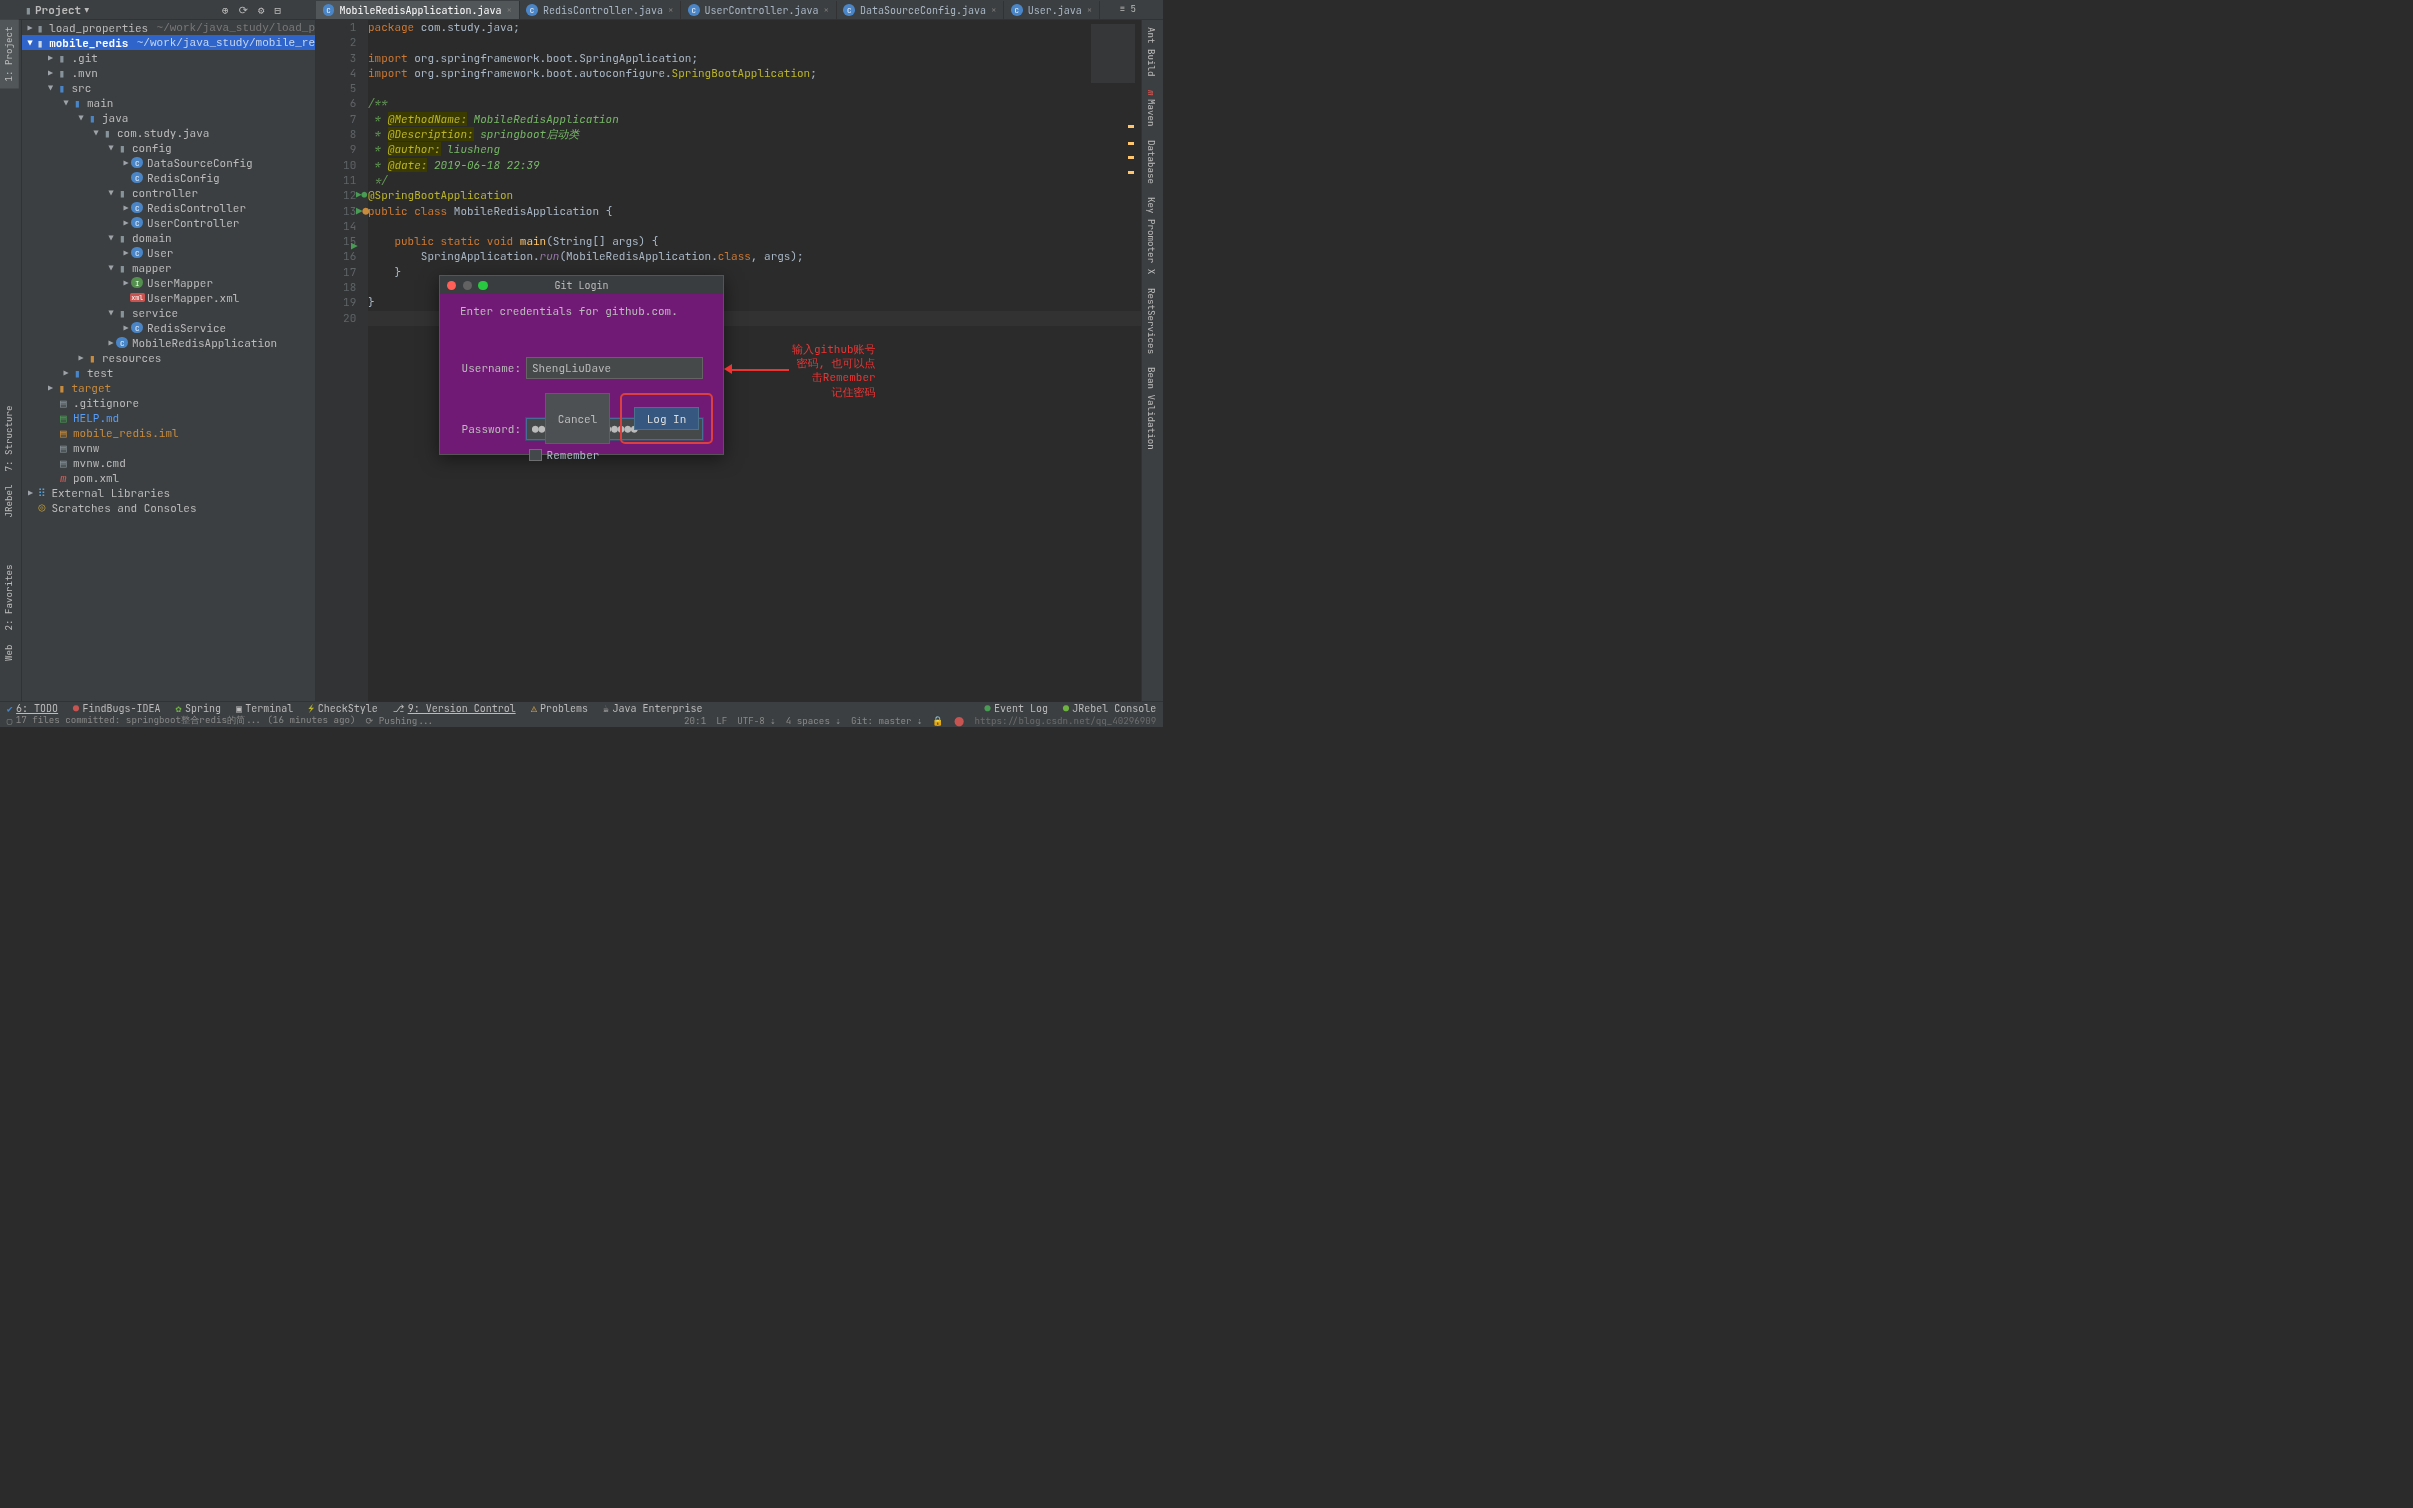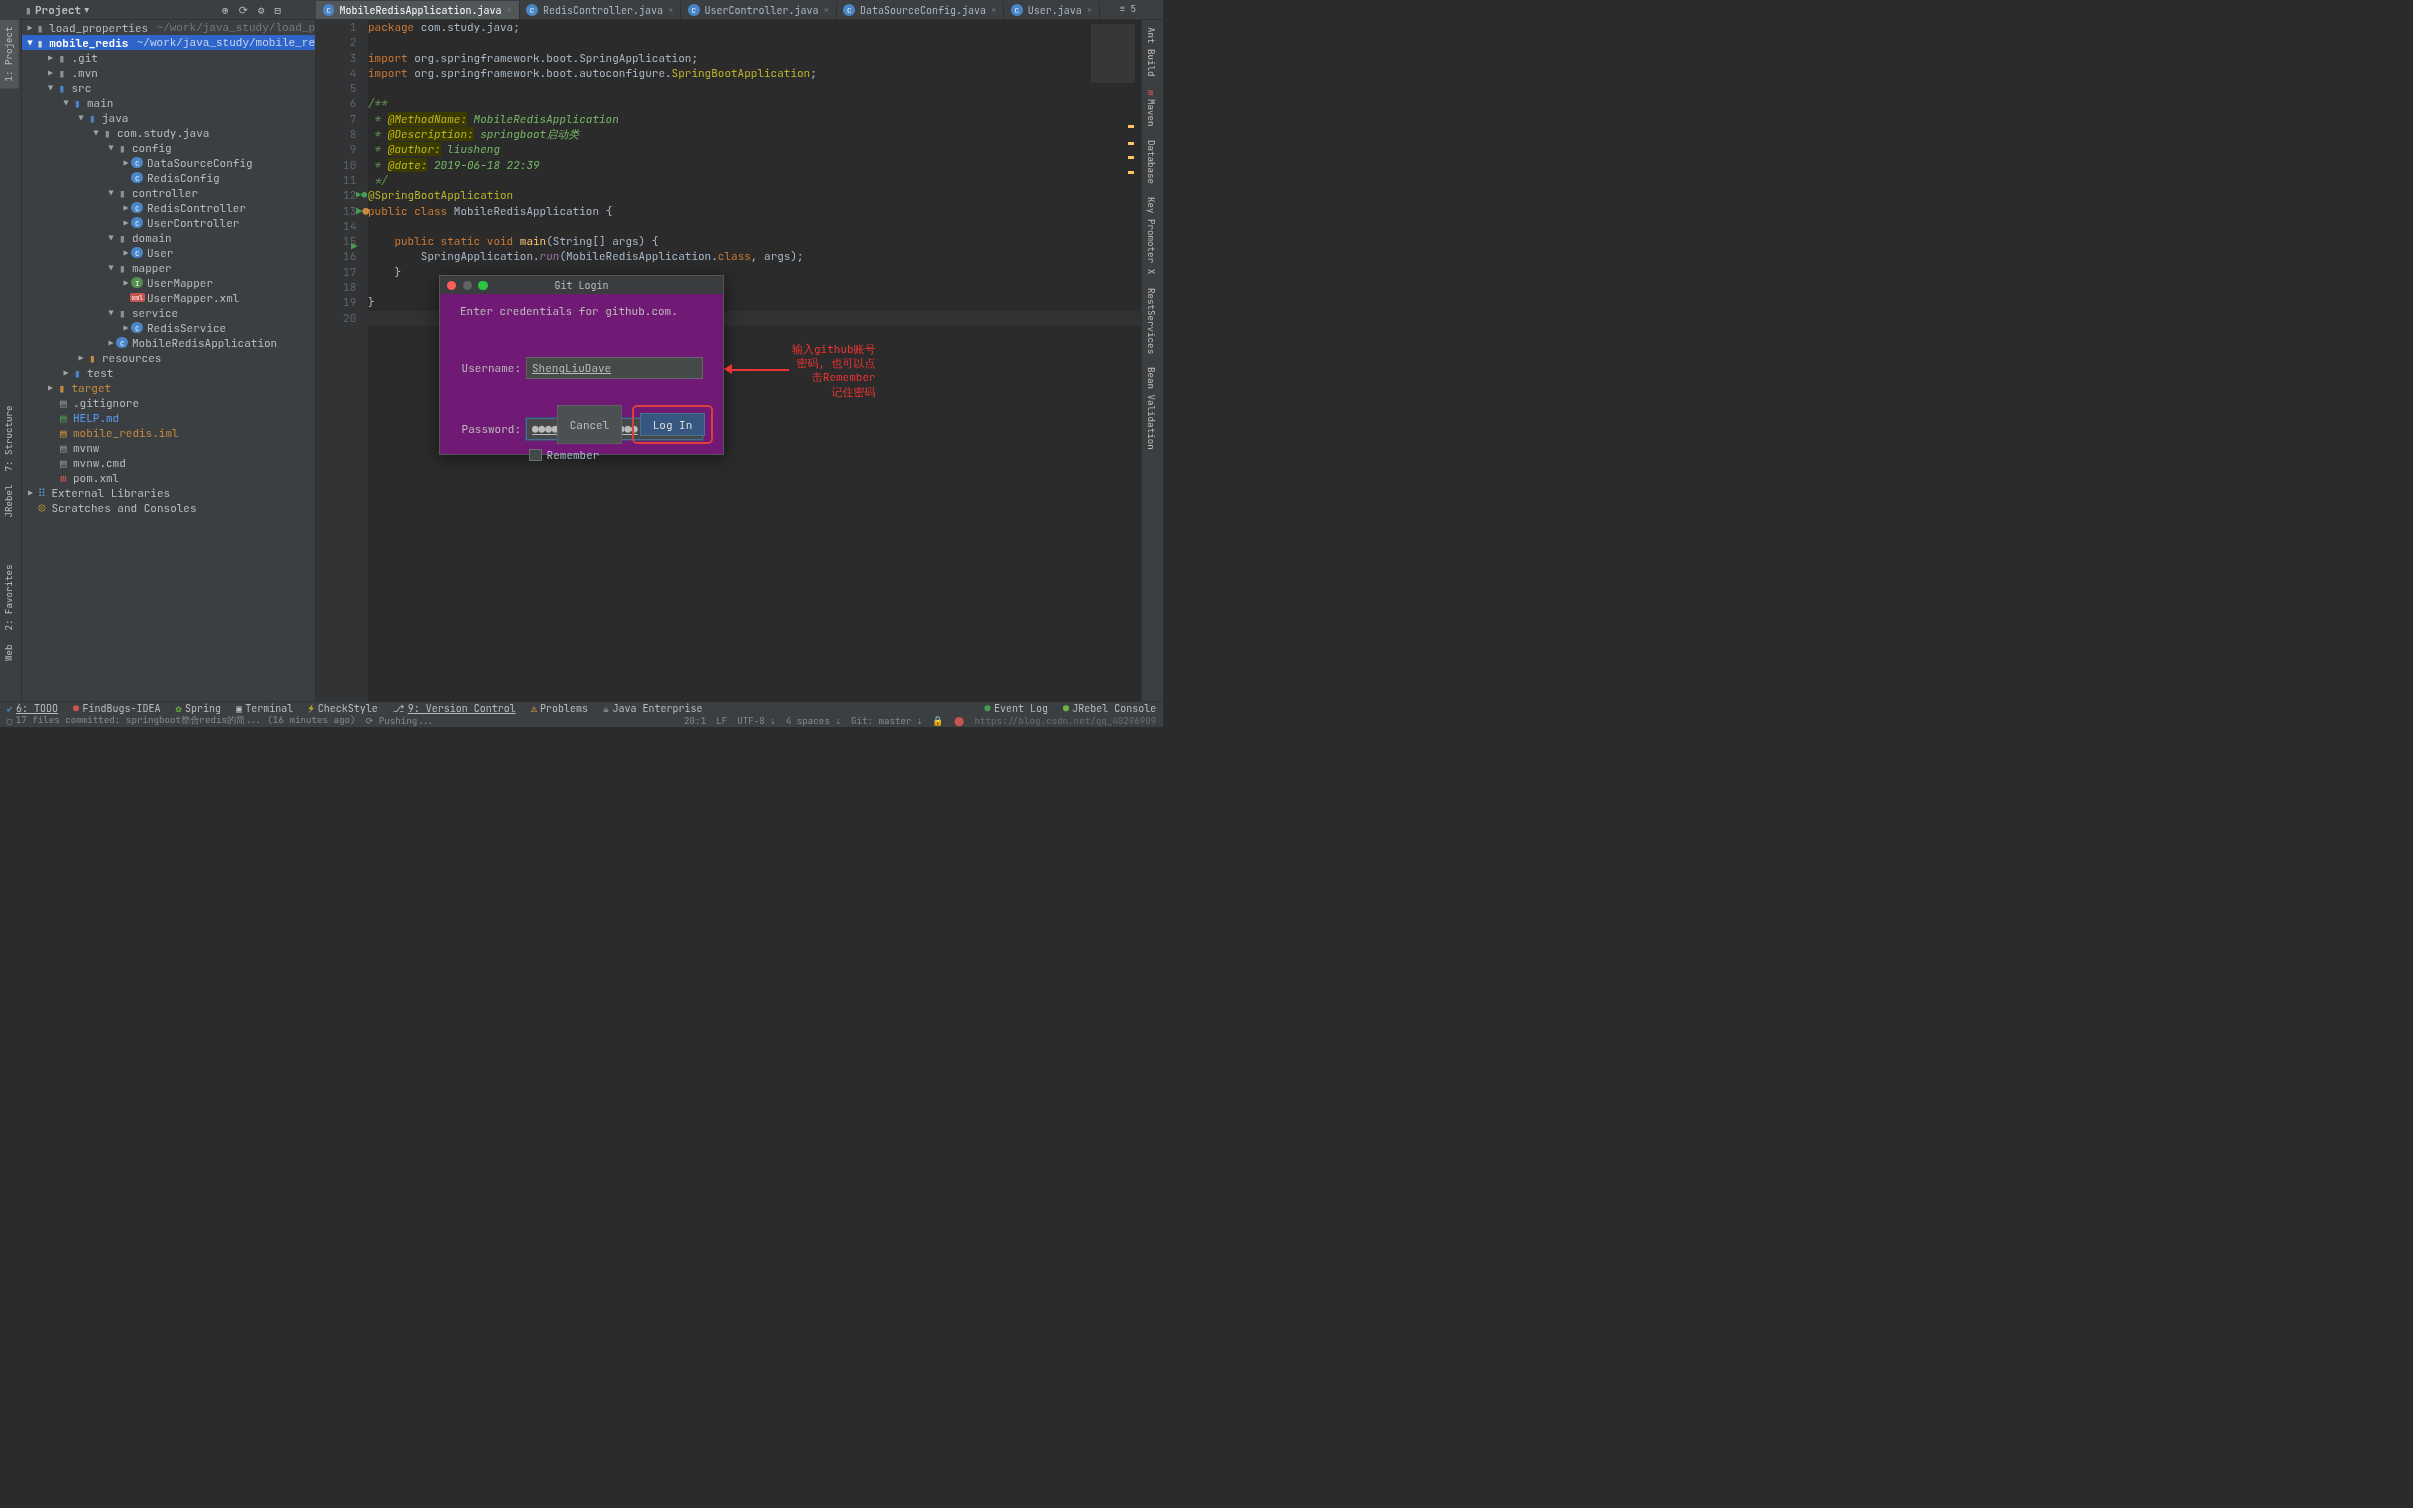--- a/index.html
+++ b/index.html
@@ -195,21 +195,20 @@
 .dialog-label { width: 62px; text-align: right; color: #bbbbbb; font-size: 11px;}
 .dialog-input {
   flex: 1;
   background: #45494a;
   border: 0.8px solid #646464;
   color: #bbbbbb;
   padding: 2.5px 5px;
   font-family: inherit;
   font-size: 11px;
   height: 22px;
-  text-decoration: underline;
 }
 .dialog-input.focus {
   border: 0.8px solid #466d94;
   box-shadow: 0 0 0 0.8px #38546f;
 }
 .dialog-check { display: flex; align-items: center; gap: 5px; margin-left: 69px; margin-top: 3.4px;}
 .checkbox {
   width: 12.6px; height: 12.6px;
   border: 0.8px solid #6e6e6e;
   background: #43494a;
@@ -229,21 +228,21 @@
   font-size: 11px;
 }
 .btn.primary {
   background: #365880;
   border: 0.8px solid #4a708b;
   color: #dedede;
 }
 .btn-highlight {
   border: 2.1px solid #dd3e3e;
   border-radius: 5px;
-  padding: 6px;
+  padding: 12px;
   display: inline-block;
 }
 .annotation-text {
   position: absolute;
   left: 792px;
   top: 342px;
   color: #ee3333;
   font-size: 11px;
   line-height: 14.2px;
   text-align: right;

